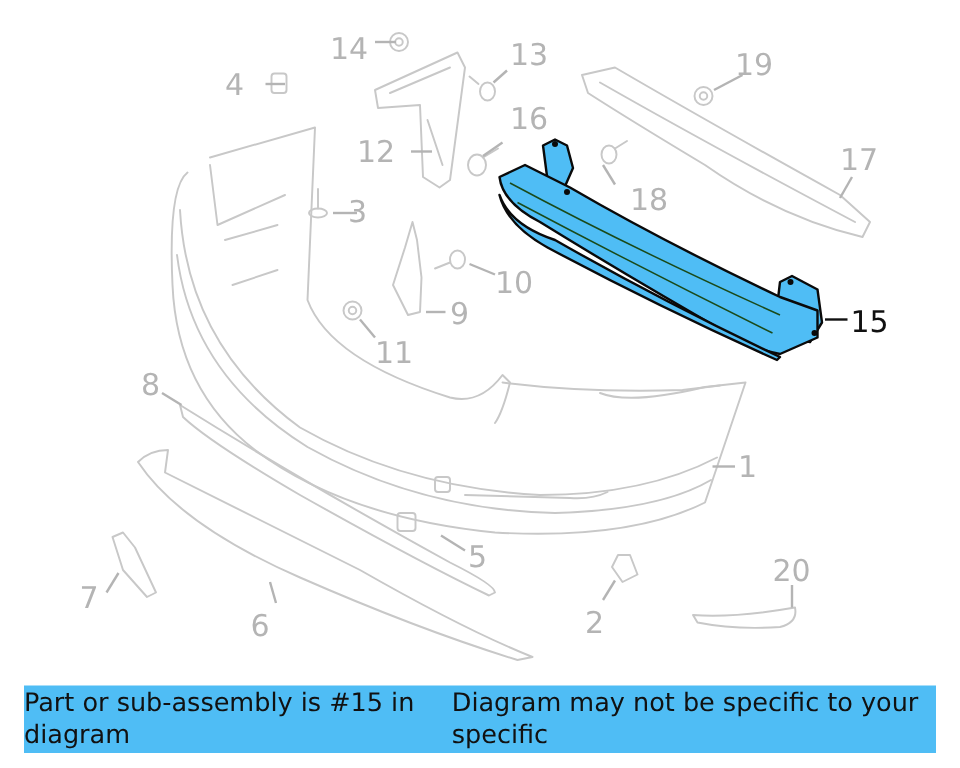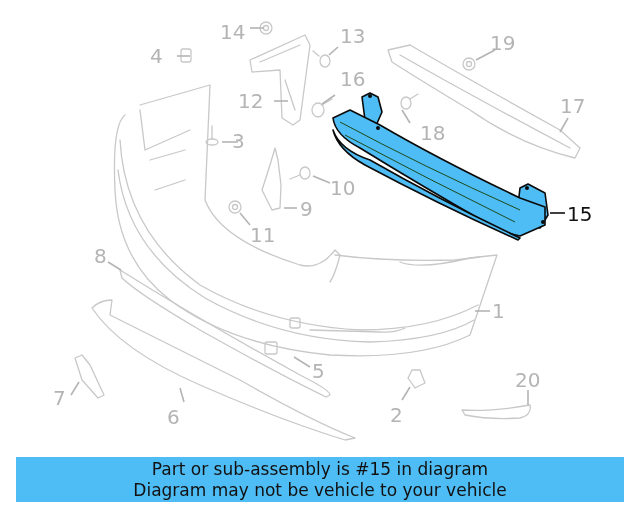--- a/index.html
+++ b/index.html
@@ -5,21 +5,21 @@
   html,body{margin:0;padding:0;background:#fff;}
   body{width:640px;height:512px;position:relative;overflow:hidden;font-family:"DejaVu Sans",sans-serif;}
   #diagram{position:absolute;left:0;top:0;width:640px;height:455px;}
   .lbl{font-family:"DejaVu Sans",sans-serif;font-size:20px;fill:#b4b4b4;}
   .lbl.hl{fill:#111;}
   .ln{fill:none;stroke:#c8c8c8;stroke-width:1.3;stroke-linejoin:round;stroke-linecap:round;}
   .ar{fill:none;stroke:#b4b4b4;stroke-width:1.6;}
   .beam{fill:#4fbdf5;stroke:#0a0a0a;stroke-width:1.6;stroke-linejoin:round;}
   .beamln{fill:none;stroke:#1a4a1a;stroke-width:1;}
   #banner{position:absolute;left:16px;top:457px;width:608px;height:45px;background:#4fbdf5;
-    display:flex;flex-direction:column;align-items:center;justify-content:center;
+    display:flex;flex-direction:row;align-items:center;justify-content:center;
     font-family:"DejaVu Sans",sans-serif;font-size:17px;line-height:21px;color:#111;}
 </style>
 </head>
 <body>
 
 <svg id="diagram" viewBox="0 0 640 455" xmlns="http://www.w3.org/2000/svg">
 
   <g>
     <path class="ln" d="M125,115 Q112,125 115,190 Q118,260 170,300 Q230,345 330,355 Q420,360 470,335 L497,255 L470,258 Q420,270 400,262"></path>
     <path class="ln" d="M140,105 L210,85 L205,200 Q220,240 300,265 Q320,270 335,250 L340,255 Q335,275 330,282"></path>
@@ -151,14 +151,14 @@
     <text class="lbl" x="340" y="86">16</text>
     <text class="lbl" x="560" y="113">17</text>
     <text class="lbl" x="420" y="140">18</text>
     <text class="lbl" x="490" y="50">19</text>
     <text class="lbl" x="515" y="387">20</text>
   </g>
 </svg>
 
 <div id="banner">
   <div>Part or sub-assembly is #15 in diagram</div>
-  <div>Diagram may not be vehicle to your vehicle</div>
+  <div>Diagram may not be specific to your specific</div>
 </div>
 
 </body></html>

